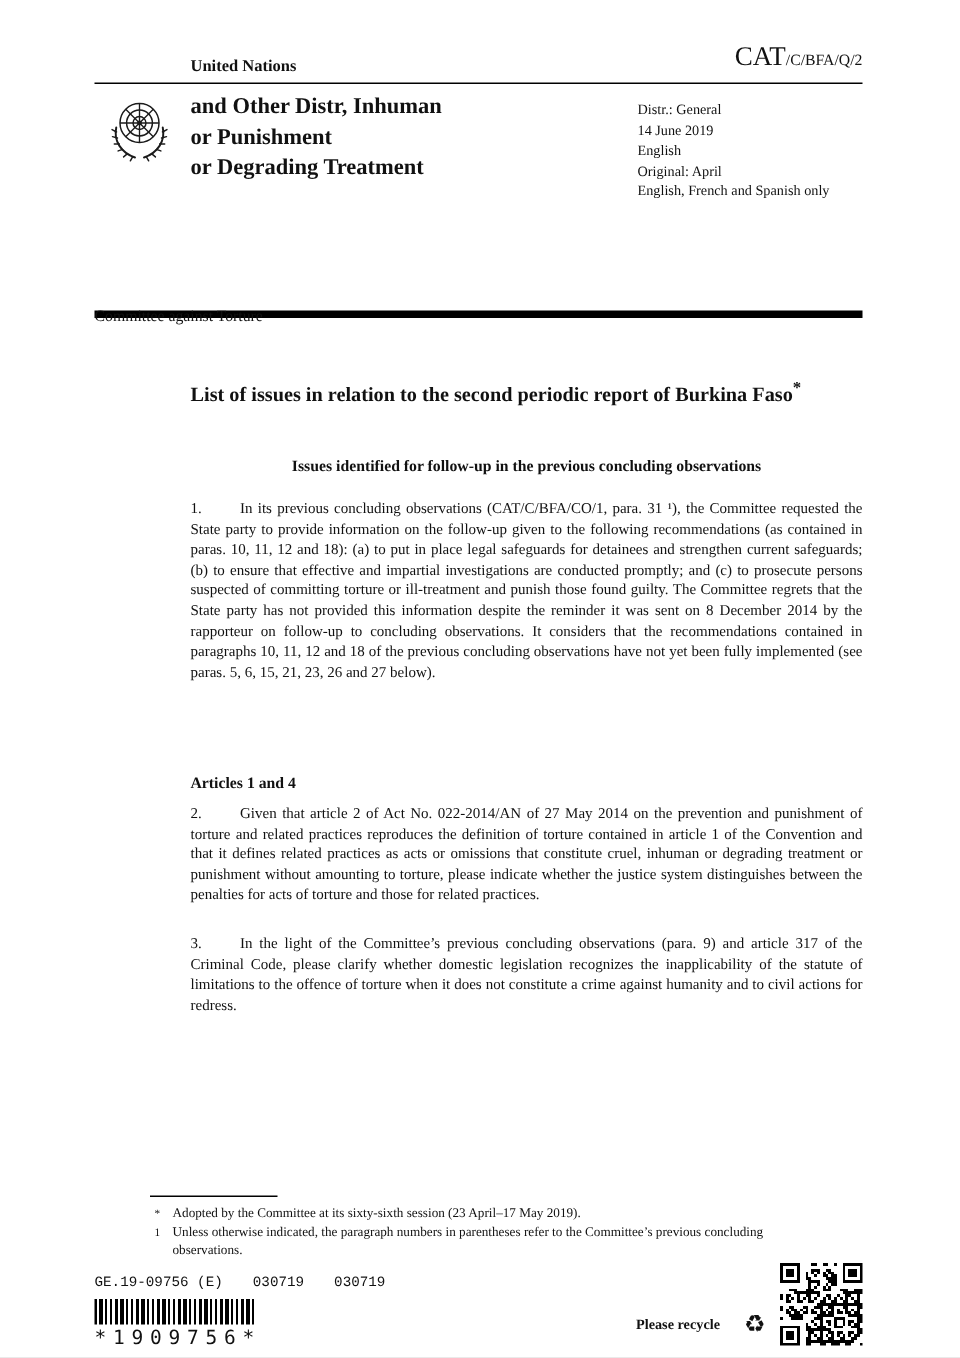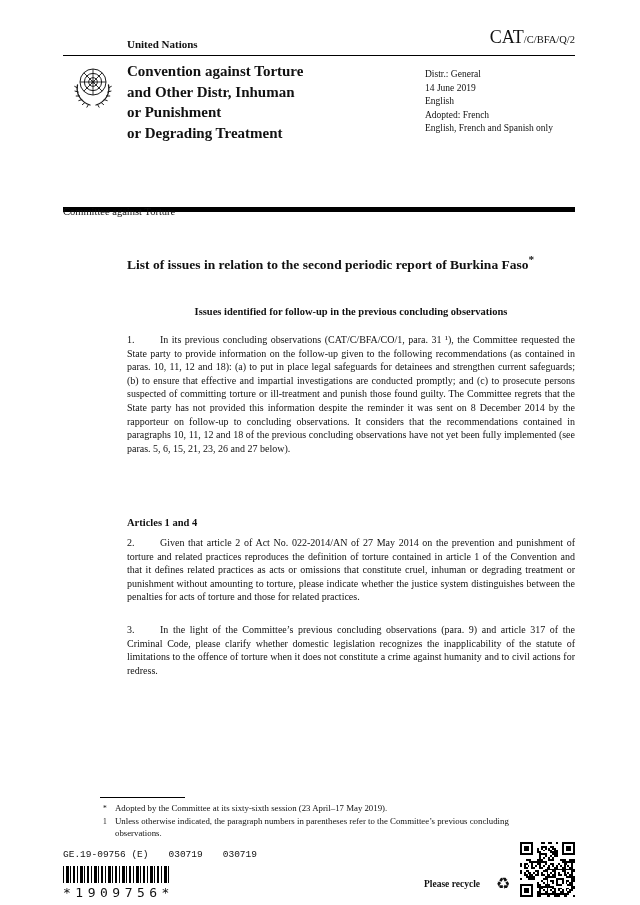--- a/index.html
+++ b/index.html
@@ -98,31 +98,30 @@
       <path d="M39.3 25 l3 -1.6"></path>
         <path d="M38.7 29 l3.3 -0.9"></path>
         <path d="M37.4 33 l3.4 0"></path>
       <path d="M35.2 36.6 l3 1"></path>
         <path d="M32.2 39.6 l2.4 2"></path>
         <path d="M28.6 41.6 l1.5 2.6"></path>
     </g>
   </svg>
 
   <div class="abs masthead-title">
-    <div>Convention against Torture</div>
     <div>and Other Distr, Inhuman</div>
     <div>or Punishment</div>
     <div>or Degrading Treatment</div>
   </div>
 
   <div class="abs distro">
     <div>Distr.: General</div>
     <div>14 June 2019</div>
     <div>English</div>
-    <div>Adopted: French</div>
+    <div>Original: April</div>
     <div>English, French and Spanish only</div>
   </div>
 
   <div class="abs rule-thick"></div>
 
   <div class="abs committee">Committee against Torture</div>
 
   <div class="abs doc-title"><span>List of issues in relation to the second periodic report of Burkina Faso</span><sup>*</sup></div>
 
   <div class="abs sec-heading">Issues identified for follow-up in the previous concluding observations</div>

